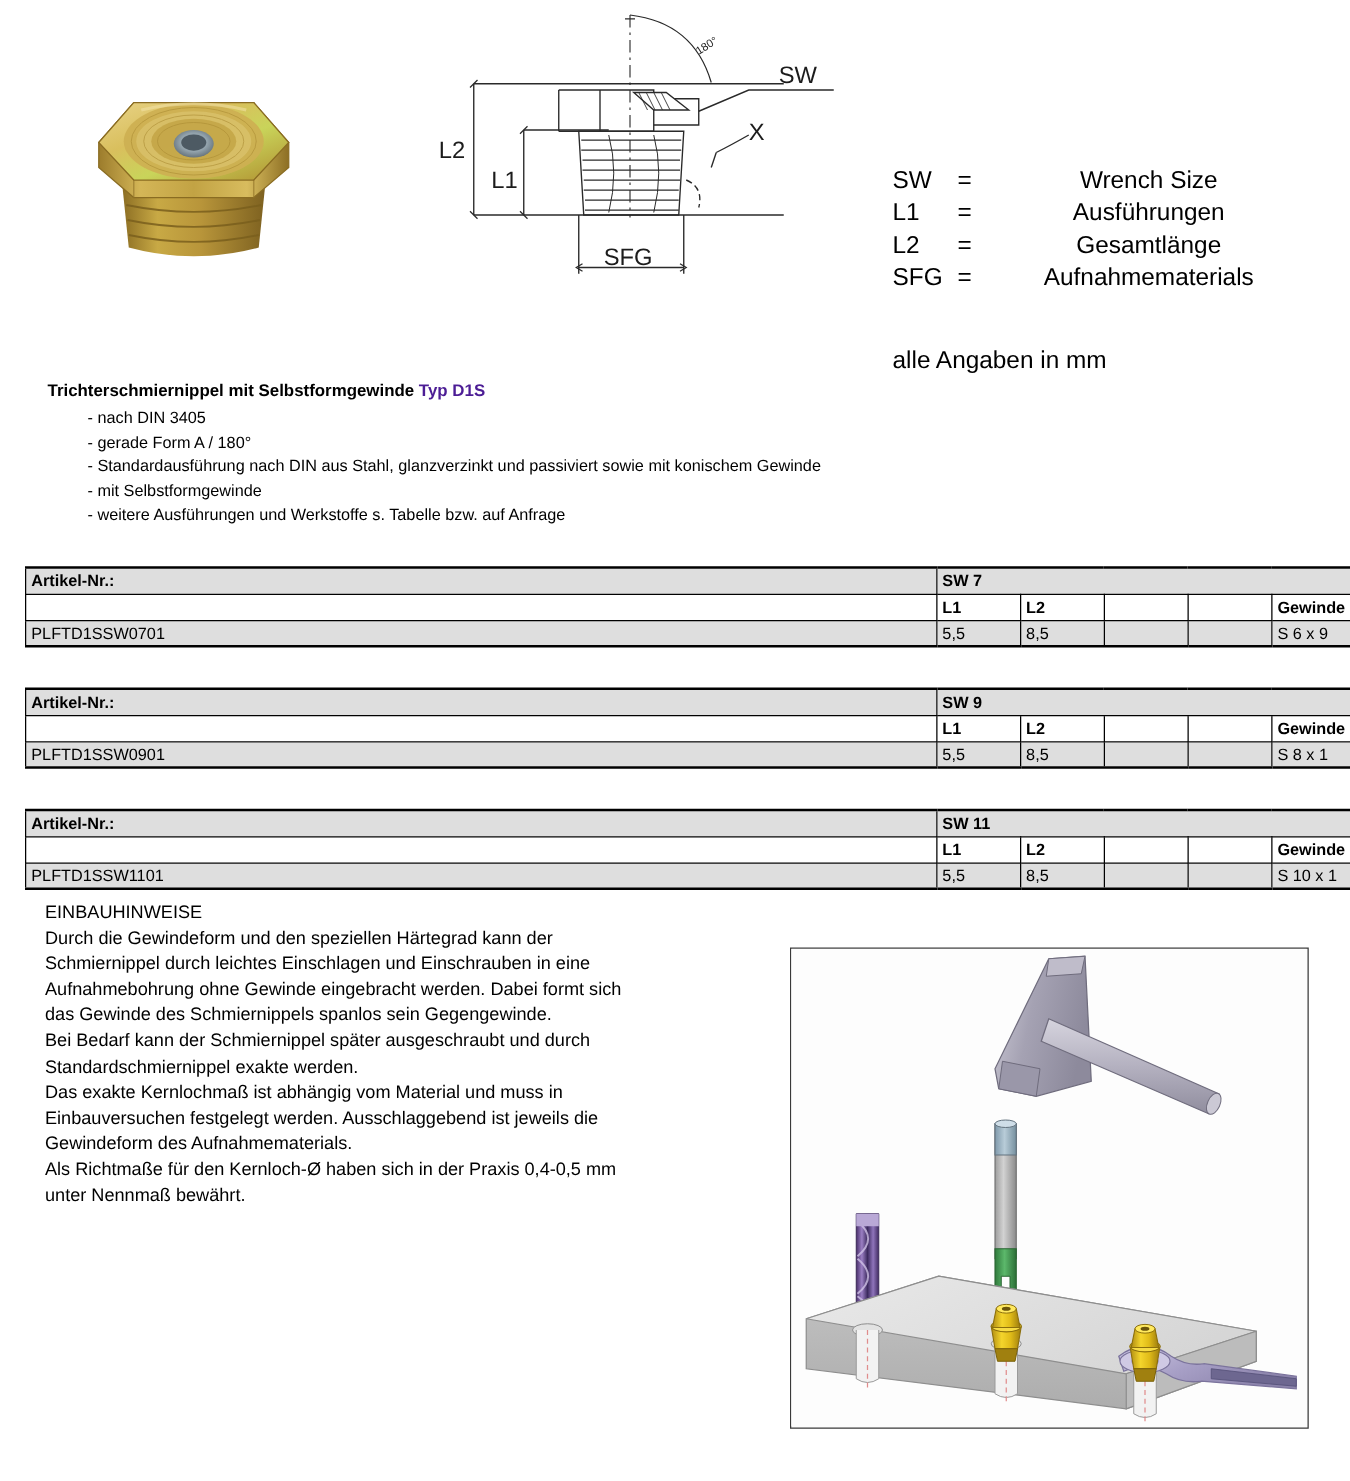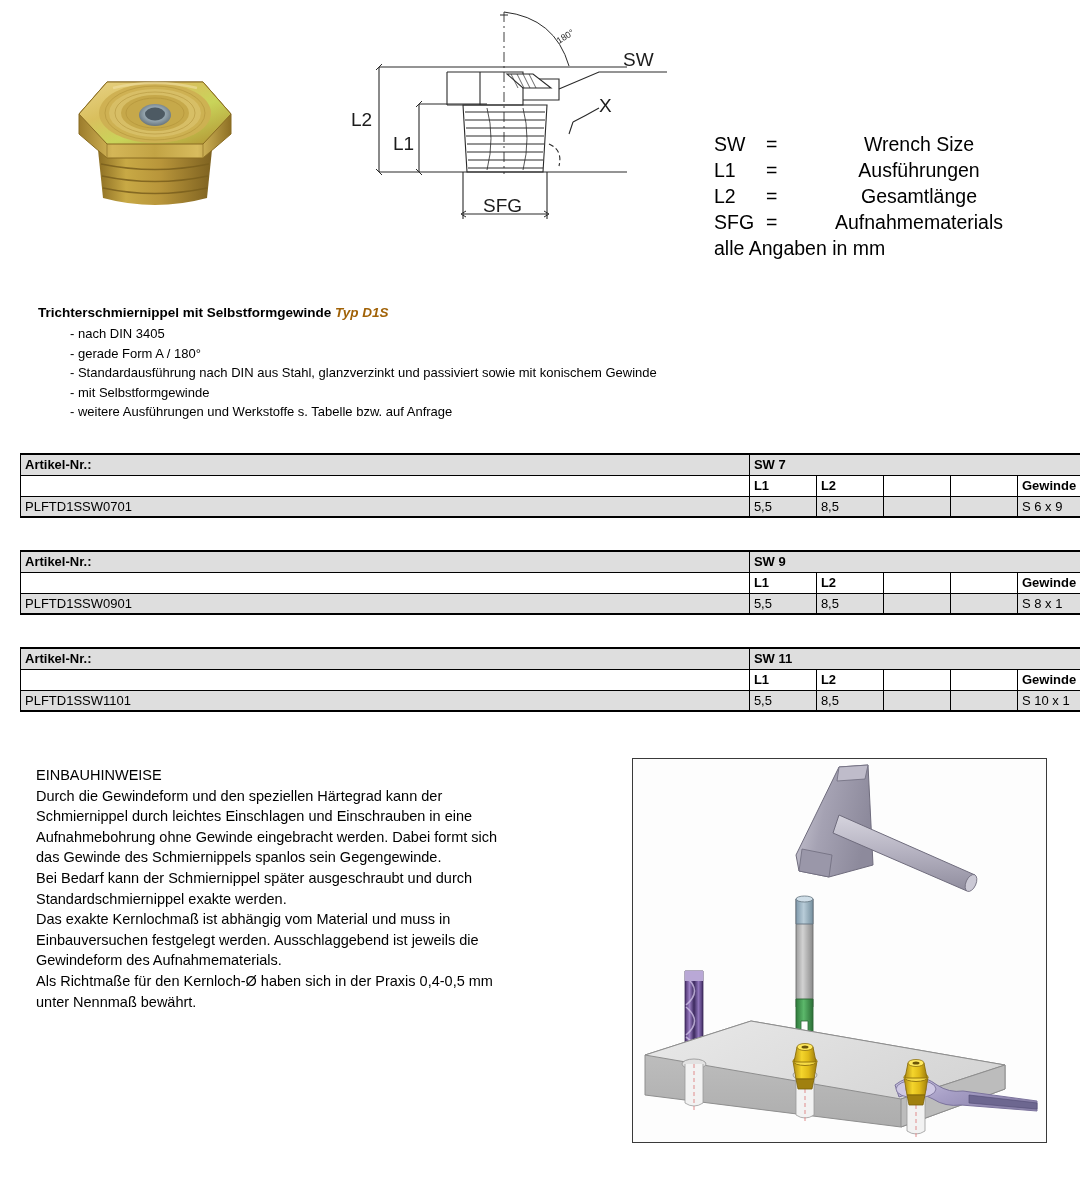--- a/index.html
+++ b/index.html
@@ -49,38 +49,37 @@
   .legend-row {
     display: flex;
     align-items: baseline;
     font-size: 19.5px;
     line-height: 26px;
     white-space: pre;
   }
   .legend-key { width: 52px; flex: 0 0 52px; }
   .legend-eq  { width: 18px; flex: 0 0 18px; }
   .legend-val { flex: 1 1 auto; text-align: center; }
-  .legend-note { font-size: 19.5px; line-height: 26px; }
+  .legend-note { font-size: 19.5px; line-height: 26px; margin-top: 40px; }
 
   
   #product-block {
     position: absolute;
     left: 38px; top: 303px;
     width: 880px;
   }
   #product-title {
     font-size: 13.5px;
     font-weight: bold;
     line-height: 19px;
     margin: 0 0 2px 0;
     white-space: nowrap;
   }
   #product-title .type-code {
-    color: #a16207;
-    font-style: italic;
+    color: #4c1d95;
   }
   .bullet-line {
     font-size: 13px;
     line-height: 19.5px;
     padding-left: 8px;
     white-space: nowrap;
     margin-left: 24px;
   }
 
   
@@ -121,21 +120,21 @@
   .spec-table td.c-art { width: 174px; }
   .spec-table td.c-l1  { width: 80px; }
   .spec-table td.c-l2  { width: 90px; }
   .spec-table td.c-e1  { width: 95px; }
   .spec-table td.c-e2  { width: 90px; }
   .spec-table td.c-sfg { width: auto; }
 
   
   #install-notes {
     position: absolute;
-    left: 36px; top: 765px;
+    left: 36px; top: 720px;
     width: 500px;
     font-size: 14.5px;
     line-height: 20.6px;
   }
   #install-notes .note-line { white-space: nowrap; }
 
   
   #installation-illustration {
     position: absolute;
     left: 632px; top: 758px;

